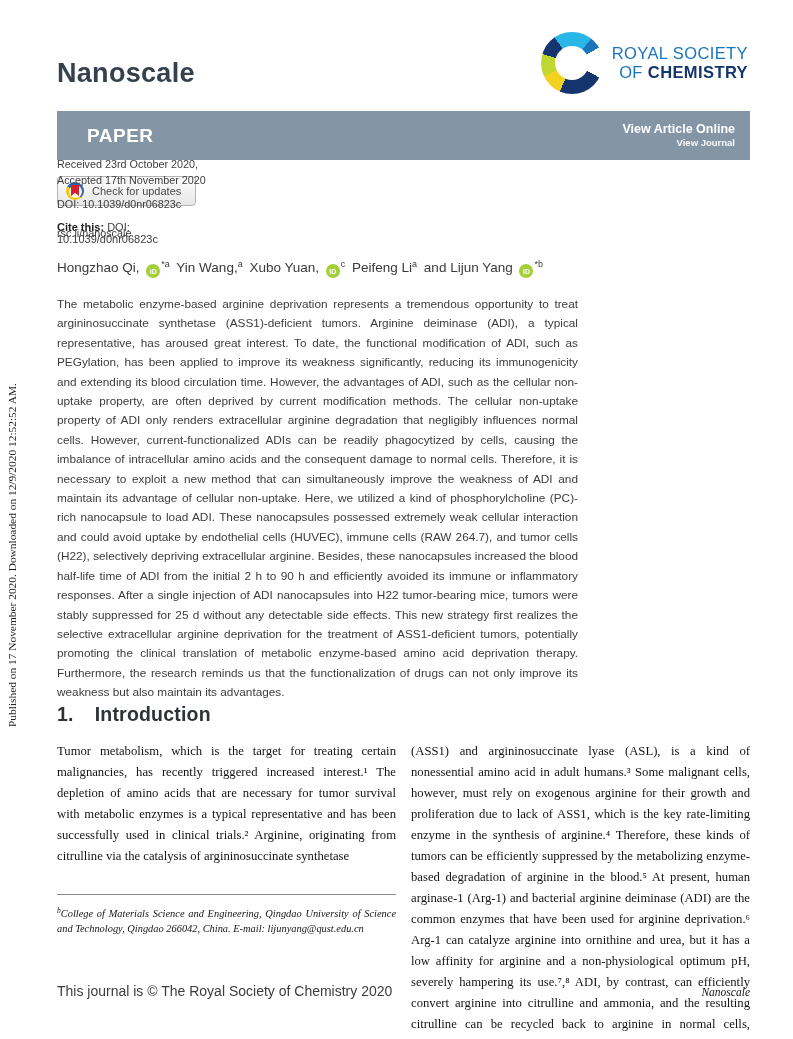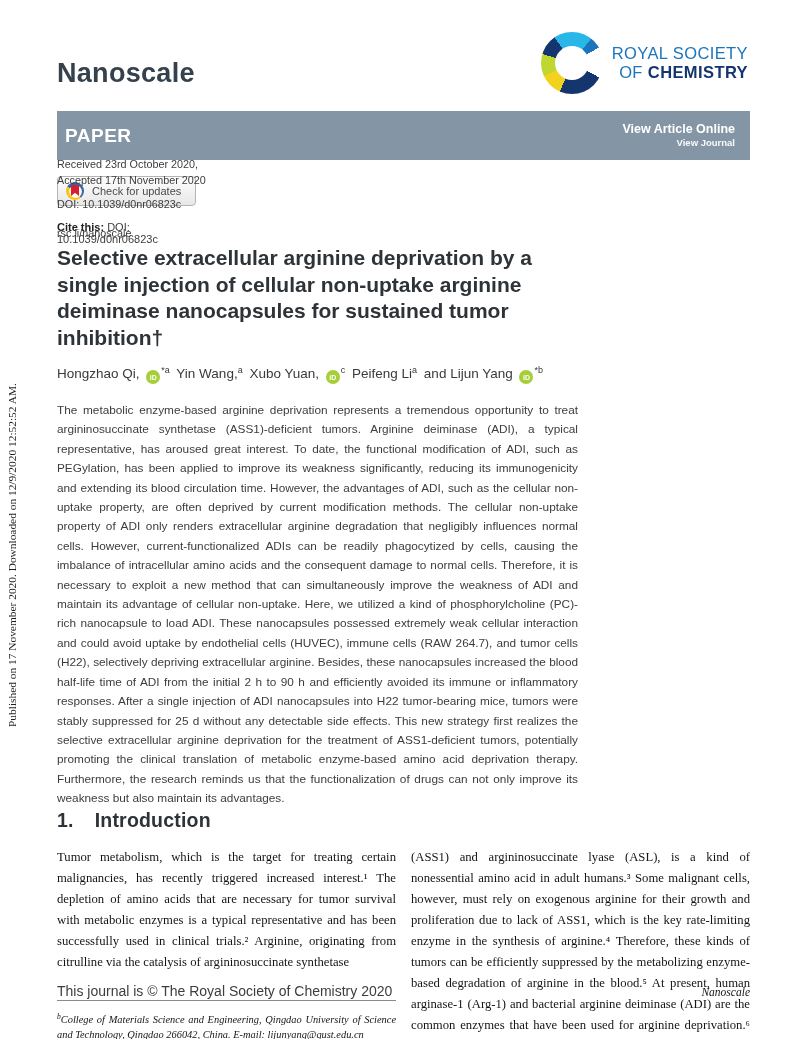--- a/index.html
+++ b/index.html
@@ -24,21 +24,21 @@
   }
   .rsc-c::after { content:""; position:absolute; inset:14px; background:#fff; border-radius:50%; }
   .rsc-text { line-height:19px; font-size:16.5px; letter-spacing:0.4px; }
   .rsc-line1 { color:#1b75bc; }
   .rsc-of { color:#1b75bc; }
   .rsc-chem { color:#14356e; font-weight:700; }
 
   
   .banner {
     margin-top:17px; height:49px; background:#8496a5; color:#fff;
-    display:flex; align-items:center; justify-content:space-between; padding:0 15px 0 8px;
+    display:flex; align-items:center; justify-content:space-between; padding:0 15px 0 30px;
   }
   .banner-type { font-size:19px; font-weight:700; letter-spacing:0.5px; }
   .banner-links { text-align:right; line-height:13px; }
   .view-article { font-size:12.5px; font-weight:700; cursor:pointer; }
   .view-journal { font-size:9.5px; font-weight:700; opacity:0.95; cursor:pointer; }
 
   
   .main-row { display:flex; margin-top:16px; position:relative;flex-direction:column; }
   .left-rail { width:173px; flex:none; position:relative; }
   .main-col { flex:1; }
@@ -131,21 +131,20 @@
         </div>
         <div class="dates-block">
           <div>Received 23rd October 2020,</div>
           <div>Accepted 17th November 2020</div>
           <div class="dates-doi">DOI: 10.1039/d0nr06823c</div>
           <div class="dates-link">rsc.li/nanoscale</div>
         </div>
       </div>
 
       <div class="main-col">
-        <h2 class="article-title">Selective extracellular arginine deprivation by a single injection of cellular non-uptake arginine deiminase nanocapsules for sustained tumor inhibition†</h2>
         <div class="authors">
           <span class="author-seg"><span>Hongzhao Qi,</span> <span class="orcid">
                 <span>iD</span>
               </span><sup>*a</sup></span>
           <span class="author-seg"><span>Yin Wang,</span><sup>a</sup></span>
           <span class="author-seg"><span>Xubo Yuan,</span> <span class="orcid">
                 <span>iD</span>
               </span><sup>c</sup></span>
           <span class="author-seg"><span>Peifeng Li</span><sup>a</sup></span>
           <span class="author-seg"><span>and Lijun Yang</span> <span class="orcid">

